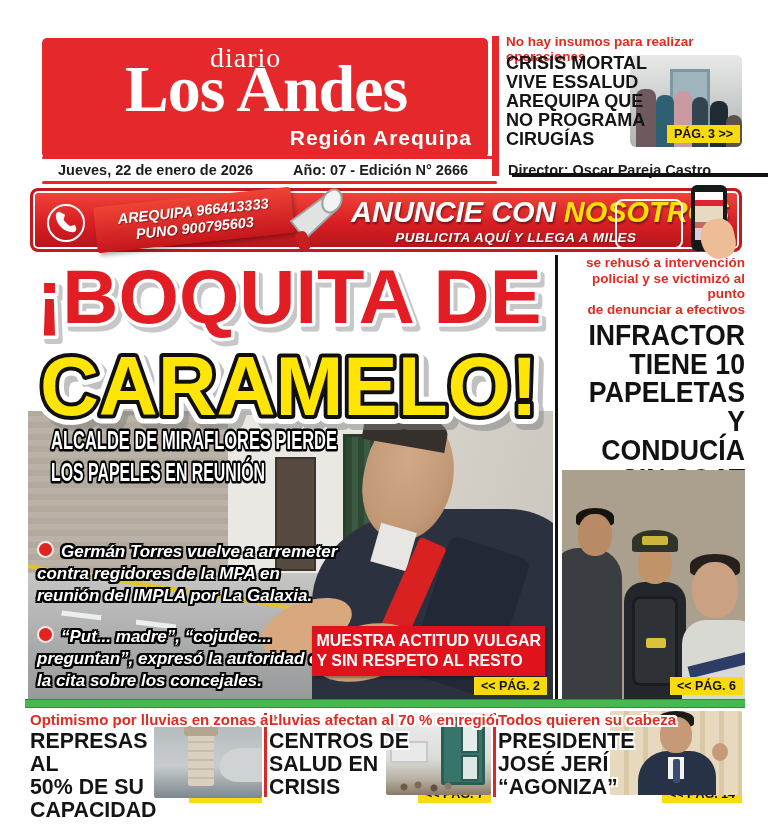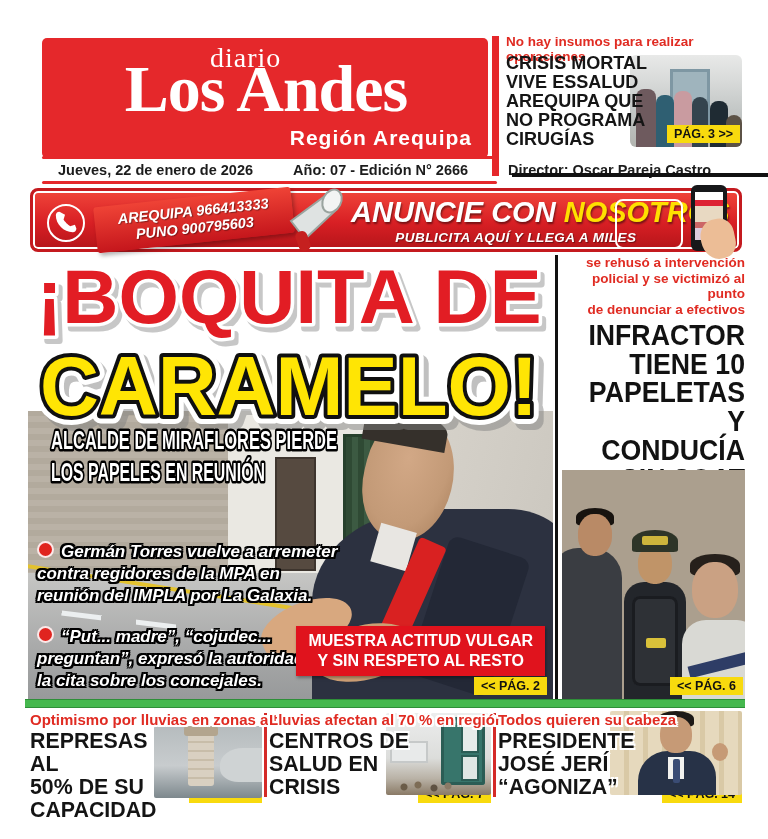--- a/index.html
+++ b/index.html
@@ -72,21 +72,21 @@
   .mayor-hair{position:absolute;right:20%;top:0;width:16%;height:12%;background:#35302b;border-radius:50% 50% 0 0;transform:rotate(10deg);}
   .mayor-shirt{position:absolute;right:27%;top:40%;width:7%;height:14%;background:#e8e6e2;transform:rotate(16deg);}
   .mayor-tie{position:absolute;right:24%;top:44%;width:5.5%;height:36%;background:#d92121;transform:rotate(24deg);border-radius:4px;}
   .hand1{position:absolute;right:38%;top:66%;width:18%;height:17%;background:#d8a87f;border-radius:50% 60% 50% 40%;transform:rotate(-24deg);}
   .hand2{position:absolute;right:26%;top:74%;width:20%;height:19%;background:#cfa075;border-radius:55% 45% 55% 45%;transform:rotate(-10deg);}
   .bullets{position:absolute;left:12px;top:288px;width:308px;z-index:7;}
   .bullet{margin-bottom:20px;font-size:17px;font-weight:bold;font-style:italic;color:#fff;line-height:1.28;
     text-shadow:-2px -2px 0 #000,2px -2px 0 #000,-2px 2px 0 #000,2px 2px 0 #000,0 -2px 0 #000,0 2px 0 #000,-2px 0 0 #000,2px 0 0 #000;}
   .dot{display:inline-block;width:13px;height:13px;background:#e0241f;border:2px solid rgba(255,255,255,.9);border-radius:50%;margin-right:7px;vertical-align:-1px;}
   .claim{position:absolute;right:8px;top:373px;background:#e0131d;color:#fff;font-weight:bold;font-size:16px;line-height:1.25;
-    text-align:center;padding:5px 12px;z-index:7;box-shadow:1px 2px 3px rgba(0,0,0,.35);}
+    text-align:left;padding:5px 4px;z-index:7;box-shadow:1px 2px 3px rgba(0,0,0,.35);}
   
   .vdivider{position:absolute;left:555px;top:255px;width:3px;height:445px;background:#111;}
   .rightcol{position:absolute;left:562px;top:255px;width:183px;height:445px;}
   .rc-kicker{text-align:right;font-size:13.5px;font-weight:bold;color:#e02b22;line-height:1.15;}
   .rc-hl{margin-top:4px;text-align:right;font-size:29px;font-weight:bold;color:#121212;line-height:0.99;transform:scaleX(.92);transform-origin:right top;}
   .crowd{position:absolute;left:0;bottom:0;width:183px;height:230px;overflow:hidden;background:
     radial-gradient(circle 8px at 20px 28px,#c49a6e 0 7px,transparent 8px),
     radial-gradient(circle 8px at 55px 20px,#b0352f 0 7px,transparent 8px),
     radial-gradient(circle 8px at 95px 26px,#d8cfc0 0 7px,transparent 8px),
     radial-gradient(circle 8px at 135px 18px,#3d5a84 0 7px,transparent 8px),

